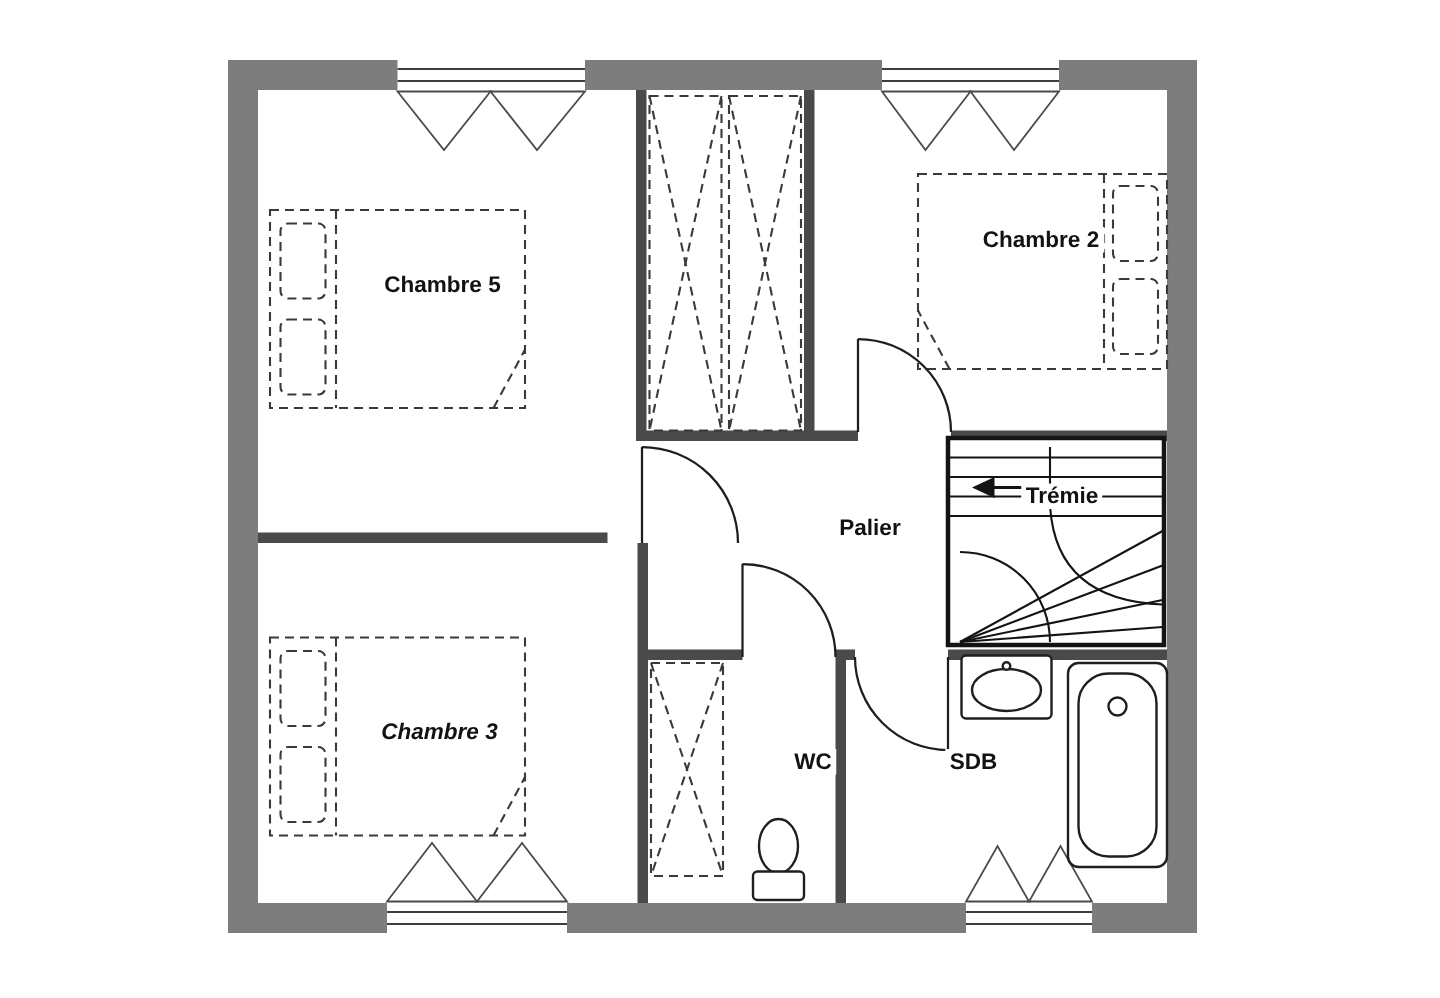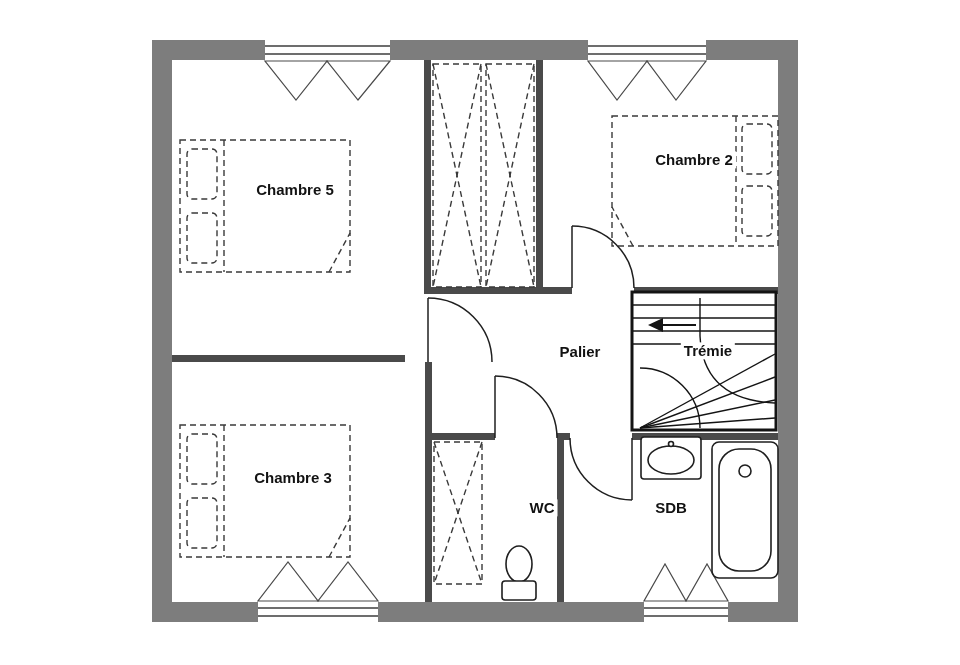--- a/index.html
+++ b/index.html
@@ -157,18 +157,18 @@
     </g>
     <g>
       <rect class="fixture" x="712" y="442" width="66" height="136" rx="7"></rect>
       <rect class="fixture" x="719" y="449" width="52" height="122" rx="20"></rect>
       <circle class="fixture" cx="745" cy="471" r="6"></circle>
     </g>
   </svg>
 
   <div class="room-label" style="left:295px; top:190px;">Chambre 5</div>
   <div class="room-label" style="left:663px; top:160px;margin-left:31px;">Chambre 2</div>
-  <div class="room-label" style="left:293px; top:478px;">Chambre 3</div>
+  <div class="room-label" style="left:293px; top:488px;font-style:italic;">Chambre 3</div>
   <div class="room-label" style="left:560px; top:352px;margin-left:20px;">Palier</div>
-  <div class="room-label" style="left:708px; top:351px;">Trémie</div>
+  <div class="room-label" style="left:708px; top:331px;">Trémie</div>
   <div class="room-label" style="left:514px; top:508px;margin-left:28px;">WC</div>
-  <div class="room-label" style="left:671px; top:508px;">SDB</div>
+  <div class="room-label" style="left:649px; top:508px;">SDB</div>
 </div>
 
 </body></html>

